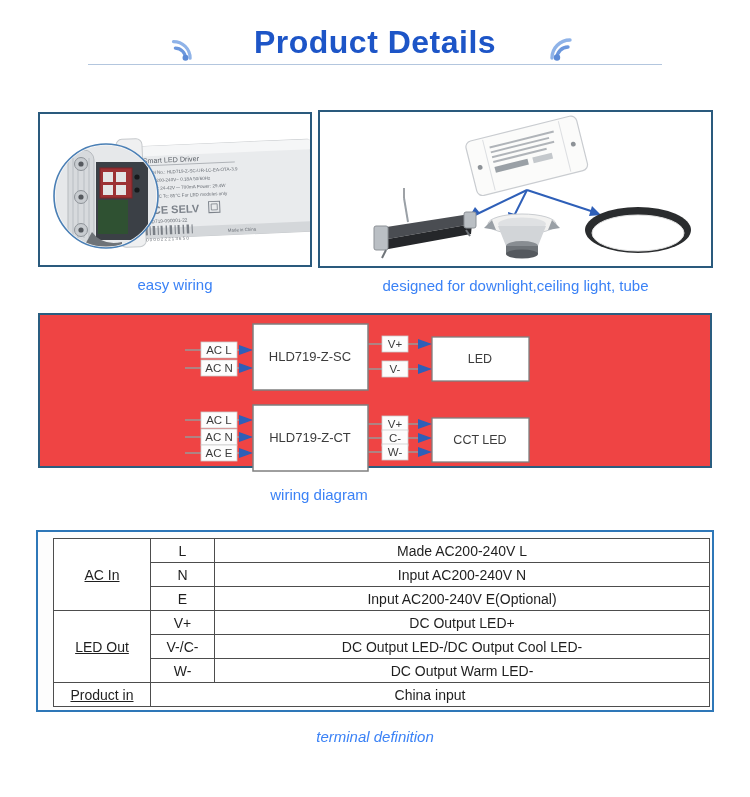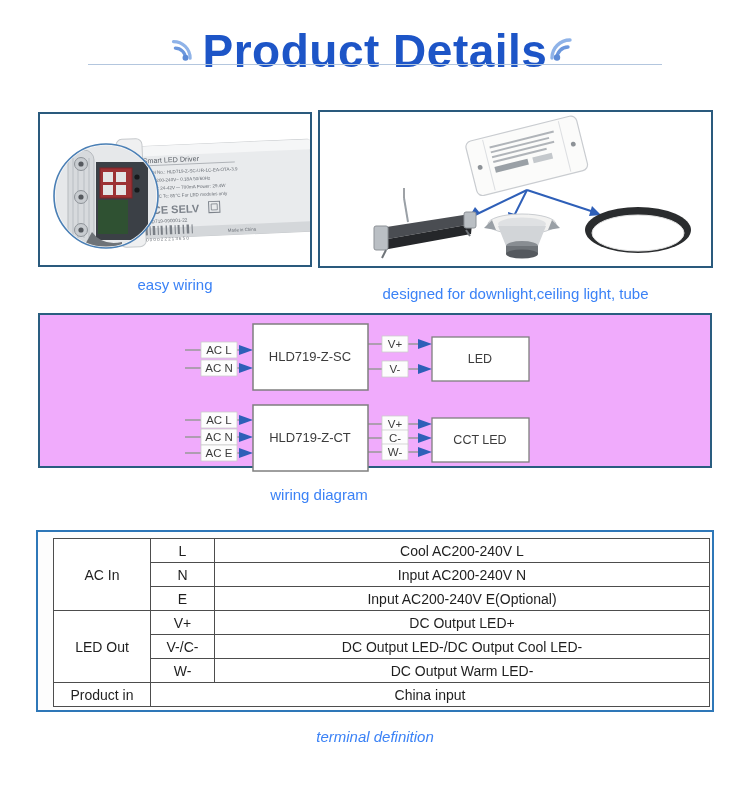--- a/index.html
+++ b/index.html
@@ -1,44 +1,44 @@
 <!DOCTYPE html>
 <html><head>
 <meta charset="utf-8">
 <style>
   html,body{margin:0;padding:0;background:#ffffff;}
   body{width:750px;height:797px;position:relative;font-family:"Liberation Sans",sans-serif;overflow:hidden;}
   .abs{position:absolute;}
 
   
   .title-row{left:0;top:24px;width:750px;height:44px;text-align:center;}
-  .page-title{display:inline-block;font-size:46px;font-weight:bold;color:#1d55c7;letter-spacing:.5px;}
+  .page-title{display:inline-block;font-size:32px;font-weight:bold;color:#1d55c7;letter-spacing:.5px;}
   .wifi-left{left:164px;top:36px;width:30px;height:26px;}
   .wifi-right{left:548px;top:34px;width:32px;height:28px;}
   .title-underline{left:88px;top:64px;width:574px;height:1px;background:#b3c6de;}
 
   
   .img-box{background:#ffffff;border:2px solid #2a5a7d;box-sizing:border-box;}
   .box-left{left:38px;top:112px;width:274px;height:155px;}
   .box-right{left:318px;top:110px;width:395px;height:158px;}
   .caption{font-size:15px;color:#3b82f6;text-align:center;}
   .cap-left{left:38px;top:276px;width:274px;}
-  .cap-right{left:318px;top:277px;width:395px;margin-top:8px;}
+  .cap-right{left:318px;top:277px;width:395px;}
   .cap-wiring{left:0;top:486px;width:638px;}
   .cap-table{left:0;top:728px;width:750px;font-style:italic;}
 
   
-  .wiring-box{left:38px;top:313px;width:674px;height:155px;background:#f0abfc;border:2px solid #2a5d80;box-sizing:border-box;}
+  .wiring-box{left:38px;top:313px;width:674px;height:155px;background:#ef4444;border:2px solid #2a5d80;box-sizing:border-box;}
 
   
   .table-box{left:36px;top:530px;width:678px;height:182px;border:2px solid #2e77b8;box-sizing:border-box;background:#fdfdfd;}
   table.term{border-collapse:collapse;position:absolute;left:15px;top:6px;table-layout:fixed;}
   table.term td{border:1px solid #4d4d4d;height:23px;text-align:center;vertical-align:middle;
     font-size:14px;color:#1f1f1f;padding:0 4px;background:#ffffff;}
-  td.grp{width:88px;font-size:15px;}
+  td.grp{width:88px;font-size:15px;text-decoration:underline;}
   td.trm{width:55px;}
   td.def{width:486px;}
 
   svg text{font-family:"Liberation Sans",sans-serif;}
 </style>
 </head>
 <body>
 
 <div class="abs title-row">
   <span class="page-title">Product Details</span>
@@ -264,21 +264,21 @@
   </svg>
 </div>
 <div class="abs caption cap-wiring">wiring diagram</div>
 
 <div class="abs table-box">
   <table class="term">
     <tbody>
         <tr>
       <td class="grp" rowspan="3">AC In</td>
       <td class="trm">L</td>
-      <td class="def">Cool AC200-240V L</td>
+      <td class="def">Made AC200-240V L</td>
     </tr>
     <tr>
       <td class="trm">N</td>
       <td class="def">Input AC200-240V N</td>
     </tr>
     <tr>
       <td class="trm">E</td>
       <td class="def">Input AC200-240V E(Optional)</td>
     </tr>
     <tr>

